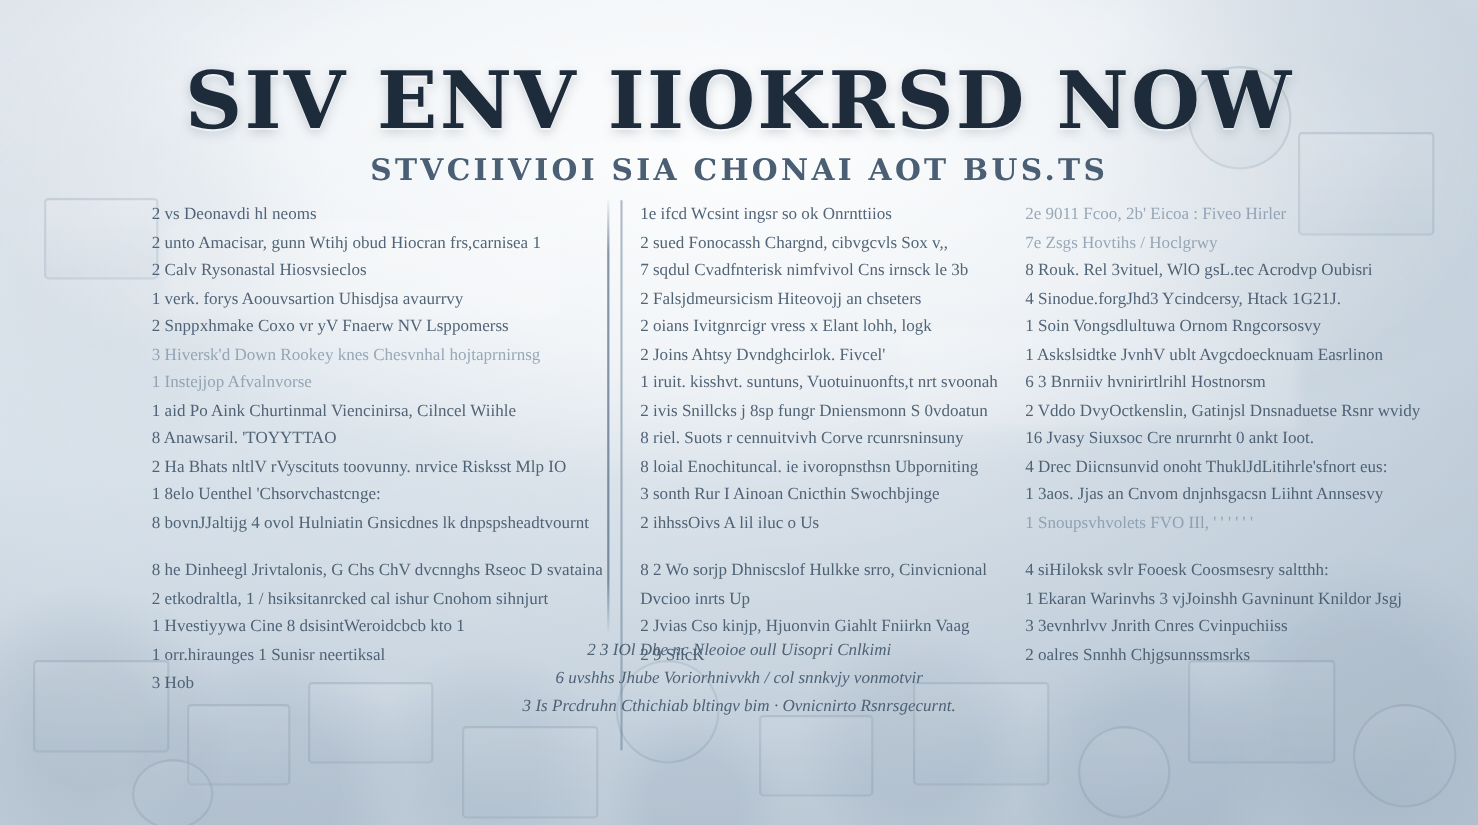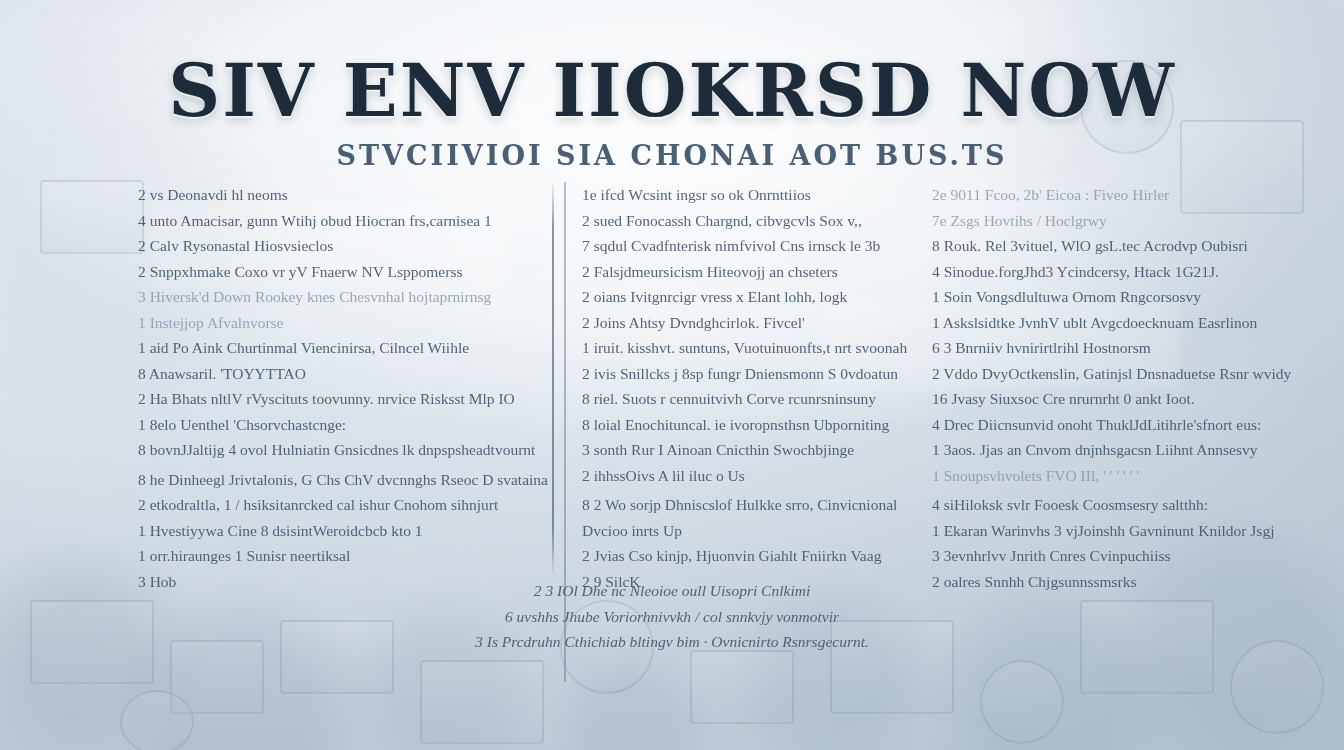--- a/index.html
+++ b/index.html
@@ -123,21 +123,21 @@
   .line {
     font-family: "Liberation Serif", serif;
     font-size: 15.5px;
     line-height: 25.5px;
     color: #44586c;
     white-space: nowrap;
     filter: blur(0.45px);
     opacity: 0.92;
   }
   .line.dim { color: #7b8fa3; opacity: 0.75; }
-  .line.block-gap { margin-top: 4px; }
+  .line.block-gap { margin-top: 18px; }
 
   .centered-block {
     position: absolute;
     top: 578px;
     left: 0;
     width: 100%;
     text-align: center;
   }
   .centered-block .line { display: block; text-align: center; font-style: italic; }
 
@@ -179,22 +179,23 @@
 
     <div class="title">SIV ENV IIOKRSD NOW</div>
     <div class="subtitle">STVCIIVIOI SIA CHONAI AOT BUS.TS</div>
 
     <div class="divider-v"></div>
 
     <div class="columns">
 
       <div class="col col-1">
         <div class="line">2 vs Deonavdi hl neoms</div>
-        <div class="line">4 unto Amacisar, gunn Wtihj obud Hiocran frs,carnisea 1</div>
+        <div class="line">2 unto Amacisar, gunn Wtihj obud Hiocran frs,carnisea 1</div>
         <div class="line">2 Calv Rysonastal Hiosvsieclos</div>
+        <div class="line">1 verk. forys Aoouvsartion Uhisdjsa  avaurrvy</div>
         <div class="line">2 Snppxhmake Coxo vr yV Fnaerw NV Lsppomerss</div>
         <div class="line dim">3 Hiversk'd Down Rookey knes Chesvnhal hojtaprnirnsg</div>
         <div class="line dim">1 Instejjop Afvalnvorse</div>
         <div class="line">1 aid Po Aink Churtinmal Viencinirsa, Cilncel Wiihle</div>
         <div class="line">8 Anawsaril. 'TOYYTTAO</div>
         <div class="line">2 Ha Bhats nltlV rVyscituts toovunny. nrvice Risksst Mlp IO</div>
         <div class="line">1 8elo Uenthel 'Chsorvchastcnge:</div>
         <div class="line">8 bovnJJaltijg 4 ovol Hulniatin Gnsicdnes lk dnpspsheadtvournt</div>
 
         <div class="line block-gap">8 he Dinheegl Jrivtalonis, G Chs ChV dvcnnghs Rseoc D svataina</div>

